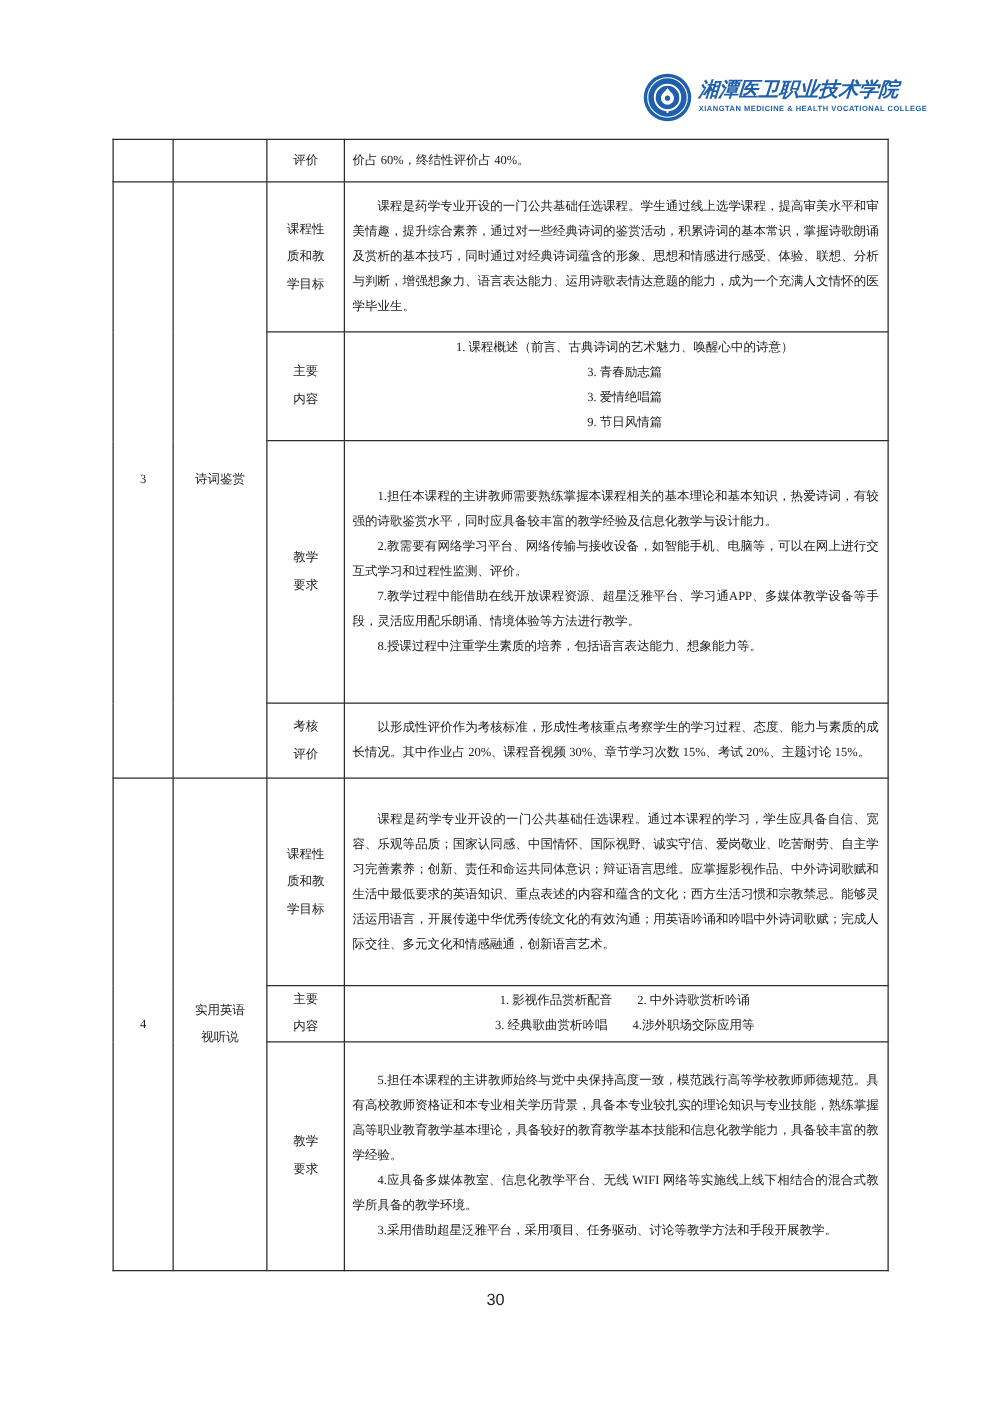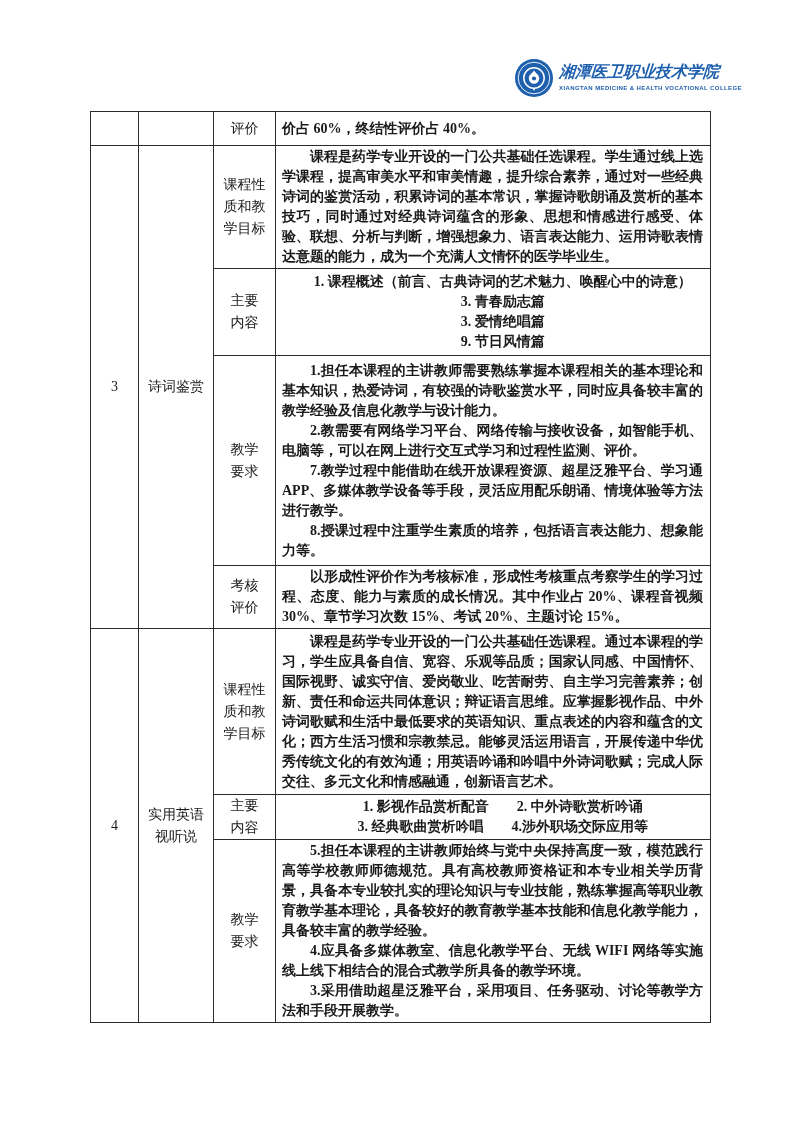--- a/index.html
+++ b/index.html
@@ -32,21 +32,21 @@
     white-space: nowrap; margin-top: 2px;
     font-family: "Liberation Sans", "DejaVu Sans", sans-serif;
     font-weight: bold;
   }
 
   
   table.course-table {
     position: absolute; left: 90px; top: 111px;
     width: 620px;
     border-collapse: collapse; table-layout: fixed;
-    font-size: 14px;
+    font-size: 10px;
     padding-left: 44px;
   }
   .course-table td {
     border: 1px solid #2b2b2b;
     vertical-align: middle;
     overflow: hidden;
   }
   col.c-no     { width: 48px; }
   col.c-course { width: 75px; }
   col.c-label  { width: 62px; }
@@ -61,21 +61,20 @@
   tr.h44  { height: 44px; }
   tr.h183 { height: 183px; }
 
   td.no-cell, td.course-cell, td.label-cell {
     text-align: center; white-space: pre-line; line-height: 22px;
   }
   td.cont-cell {
     padding: 1px 7px 1px 6px;
     line-height: 20px;
     text-align: justify;
-    font-weight: bold;
   }
   .para { margin: 0; text-indent: 2em; }
   .list .para { text-indent: 1.45em; text-align: center; }
   .no-indent .para { text-indent: 0; }
 
   
   .page-number {
     position: absolute; top: 1032px; left: 0; width: 793px;
     text-align: center; font-size: 13px; color: #222;
     font-family: "Liberation Sans", "DejaVu Sans", sans-serif;
@@ -181,13 +180,14 @@
 要求</td>
         <td class="cont-cell">
             <p class="para">5.担任本课程的主讲教师始终与党中央保持高度一致，模范践行高等学校教师师德规范。具有高校教师资格证和本专业相关学历背景，具备本专业较扎实的理论知识与专业技能，熟练掌握高等职业教育教学基本理论，具备较好的教育教学基本技能和信息化教学能力，具备较丰富的教学经验。</p>
             <p class="para">4.应具备多媒体教室、信息化教学平台、无线 WIFI 网络等实施线上线下相结合的混合式教学所具备的教学环境。</p>
             <p class="para">3.采用借助超星泛雅平台，采用项目、任务驱动、讨论等教学方法和手段开展教学。</p>
           </td>
       </tr>
     </tbody>
   </table>
 
+  <div class="page-number">30</div>
 </div>
 
 </body></html>

